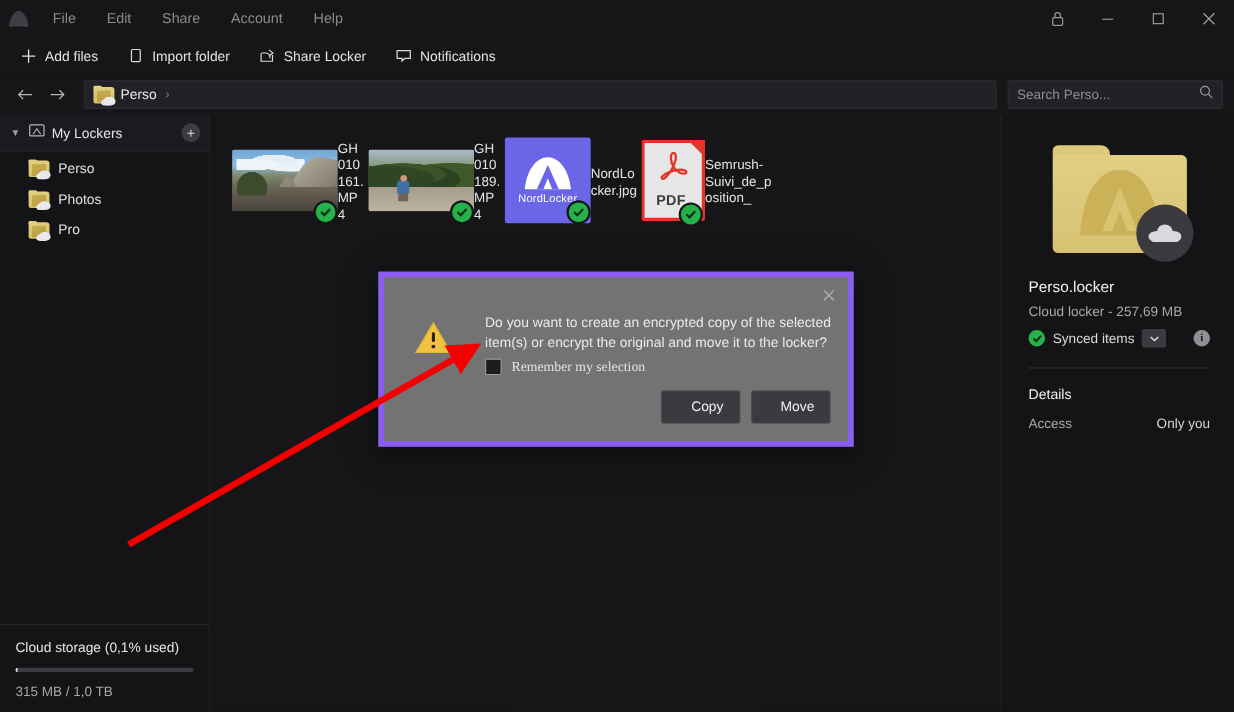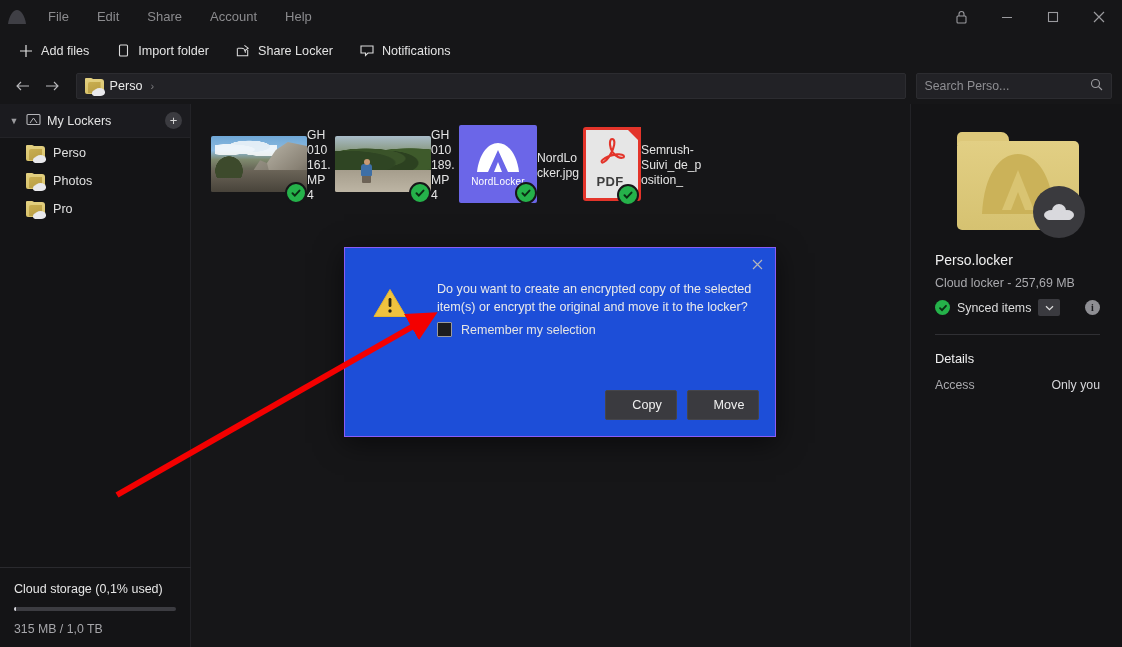--- a/index.html
+++ b/index.html
@@ -272,37 +272,37 @@
     display:flex; align-items:center; justify-content:center; font-family:"Liberation Serif",serif; }
   .det-divider { height:1px; background:#303034; margin: 18px 0 0 0; }
   .det-h2 { font-size:12.8px; color:#f0f0f0; margin-top:16px; }
   .det-kv { display:flex; justify-content:space-between; margin-top:12px; }
   .det-k { font-size:12.3px; color:#a9a9ad; }
   .det-v { font-size:12.3px; color:#d6d6da;text-align:right; }
 
   
   .dlg-root { position: absolute; left: 344px; top: 247px; width: 432px; height: 156px; }
   .dialog {
-    width: 432px; height: 190px;
-    background: #1d4ed8;
-    border: 1px solid #8b5cf6;
+    width: 432px; height: 159px;
+    background: #737373;
+    border: 5px solid #8b5cf6;
     box-shadow: 0 6px 26px rgba(0,0,0,.55);
     position: relative;
   }
   .dlg-close {
     position: absolute; right: 6px; top: 5px;
     width: 24px; height: 22px; display:flex; align-items:center; justify-content:center;
     color:#b6b6ba; font-size:14px;
   }
   .warn-ico { position:absolute; left: 28px; top: 40px; width: 34px; height: 30px; }
   .dlg-text {
     position:absolute; left: 92px; top: 32px; width: 318px;
     font-size: 12.6px; color: #eaeaea; line-height: 18px;
   }
-  .dlg-check-row { position:absolute; left: 92px; top: 74px; display:flex; align-items:flex-end; gap:9px; }
+  .dlg-check-row { position:absolute; left: 92px; top: 74px; display:flex; align-items:flex-end; gap:9px;font-family:Liberation Serif, serif; }
   .cbox { width: 15px; height: 15px; border: 1px solid #9a9a9e; background: #1c1c1f; border-radius: 1px; }
   .cbox-label { font-size: 12.5px; color: #e4e4e4; }
   .dlg-btns { position:absolute; right: 16px; bottom: 16px; display:flex; gap: 10px; }
   .dlg-btn {
     min-width: 72px; height: 30px; background: #3a3a3f;
     border: 1px solid #45454a; border-radius: 2px;
     color: #f0f0f0; font-size: 12.6px;
     display:flex; align-items:center; justify-content:center;
     font-family: "Liberation Sans", sans-serif;
     padding-left: 12px;

